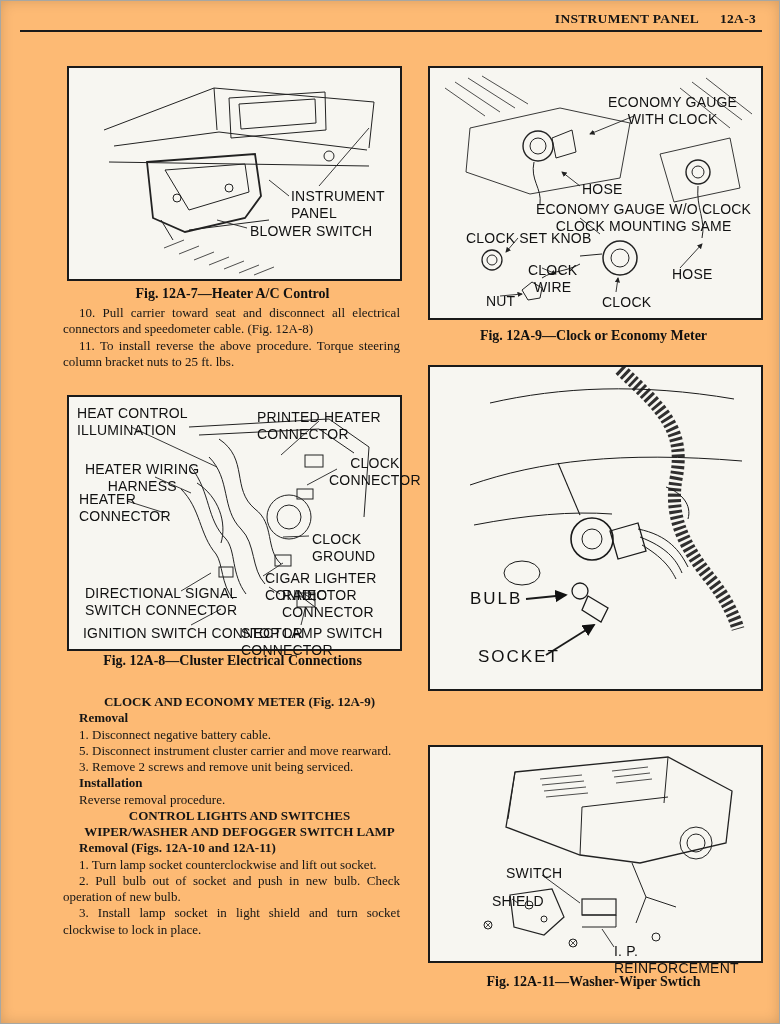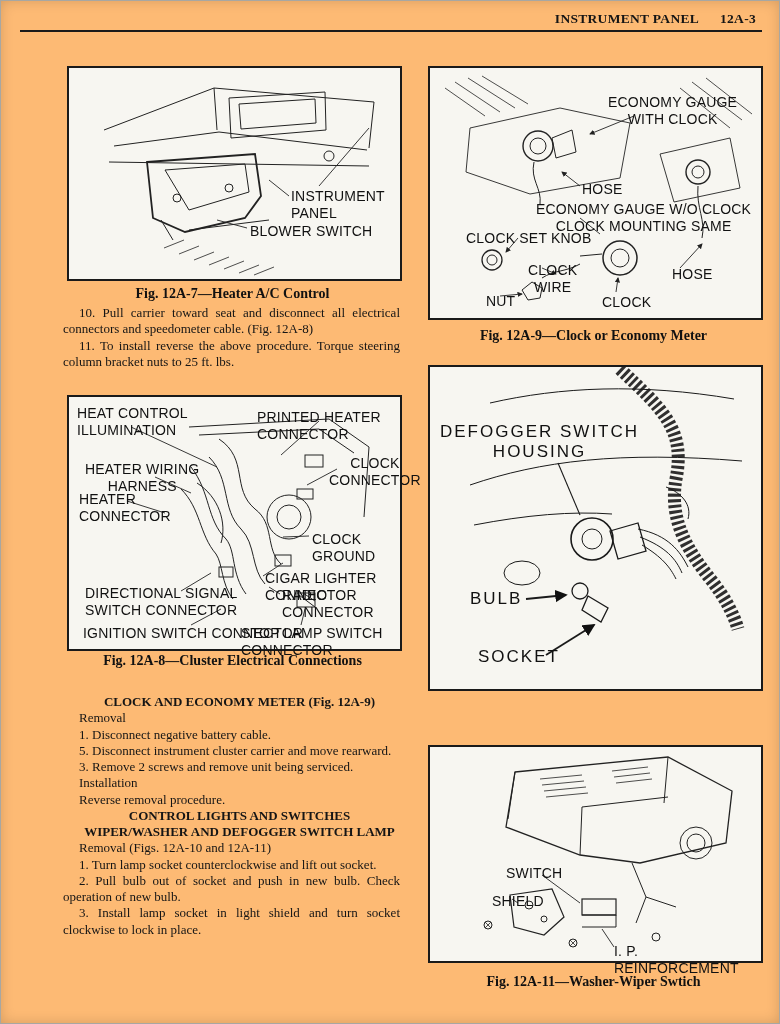--- a/index.html
+++ b/index.html
@@ -11,21 +11,21 @@
   .hdr-rule{position:absolute;top:30px;left:20px;right:18px;height:2px;background:#1a1a1a;}
   .figure-box{position:absolute;border:2px solid #1a1a1a;background:#f7f6f1;}
   .fig-label{position:absolute;font-family:"Liberation Sans", sans-serif;font-size:14px;
              line-height:1.2;white-space:pre-line;color:#111;letter-spacing:.2px;}
   .fig-label.c{text-align:center;}
   .fig-label.big{font-size:17px;letter-spacing:2px;font-weight:400;}
   .caption{position:absolute;font-weight:bold;font-size:14px;text-align:center;color:#111;}
   .flow{position:absolute;font-size:13px;line-height:1.25;text-align:justify;color:#151515;}
   .flow p{margin:0;text-indent:16px;}
   .sec-h{font-weight:bold;font-size:13px;margin:0 0 15px;text-indent:0;text-align:center;}
-  .sub-h{font-weight:normal;font-size:13px;margin:14px 0 2px;text-indent:0;text-align:left;}
+  .sub-h{font-weight:bold;font-size:13px;margin:14px 0 2px;text-indent:0;text-align:left;}
   .sub-h.first{margin-top:0;}
   .center-h{font-weight:bold;font-size:13px;margin:13px 0 13px;text-align:center;text-indent:0;}
   svg{position:absolute;left:0;top:0;}
 </style>
 </head>
 <body>
 
 <div class="page">
 
   <div class="hdr">
@@ -208,22 +208,20 @@
         <path d="M180,164 L208,156 L216,184 L188,192 Z" stroke-width="1.3"></path>
         <path d="M208,162 C238,168 250,184 258,200 M210,170 C236,180 246,192 252,206 M212,178 C232,190 240,200 246,212"></path>
         <circle cx="150" cy="224" r="8" stroke-width="1.3"></circle>
         <path d="M158,229 L178,241 L171,255 L152,243 Z" stroke-width="1.3"></path>
         <ellipse cx="92" cy="206" rx="18" ry="12"></ellipse>
         <path d="M128,96 L150,148" stroke-width="1.1"></path>
         <path d="M96,232 L136,228" stroke-width="1.8" marker-end="url(#ah10)"></path>
         <path d="M116,288 L164,258" stroke-width="1.8" marker-end="url(#ah10)"></path>
       </g>
     </svg>
-    <div class="fig-label big c" style="left:10px;top:55px">DEFOGGER SWITCH
-HOUSING</div>
     <div class="fig-label big" style="left:40px;top:222px">BULB</div>
     <div class="fig-label big" style="left:48px;top:280px">SOCKET</div>
   </div>
 
   <div class="figure-box" style="left:428px;top:745px;width:331px;height:214px">
     <svg width="331" height="214" viewBox="0 0 331 214">
       <g stroke="#222" fill="none" stroke-width="1">
         <path d="M85,25 L238,10 L302,44 L296,96 L210,116 L150,108 L76,80 Z" stroke-width="1.3"></path>
         <path d="M85,25 L78,72 M238,10 L234,56 M150,108 L152,60 L238,50"></path>
         <g stroke-width="0.8">

